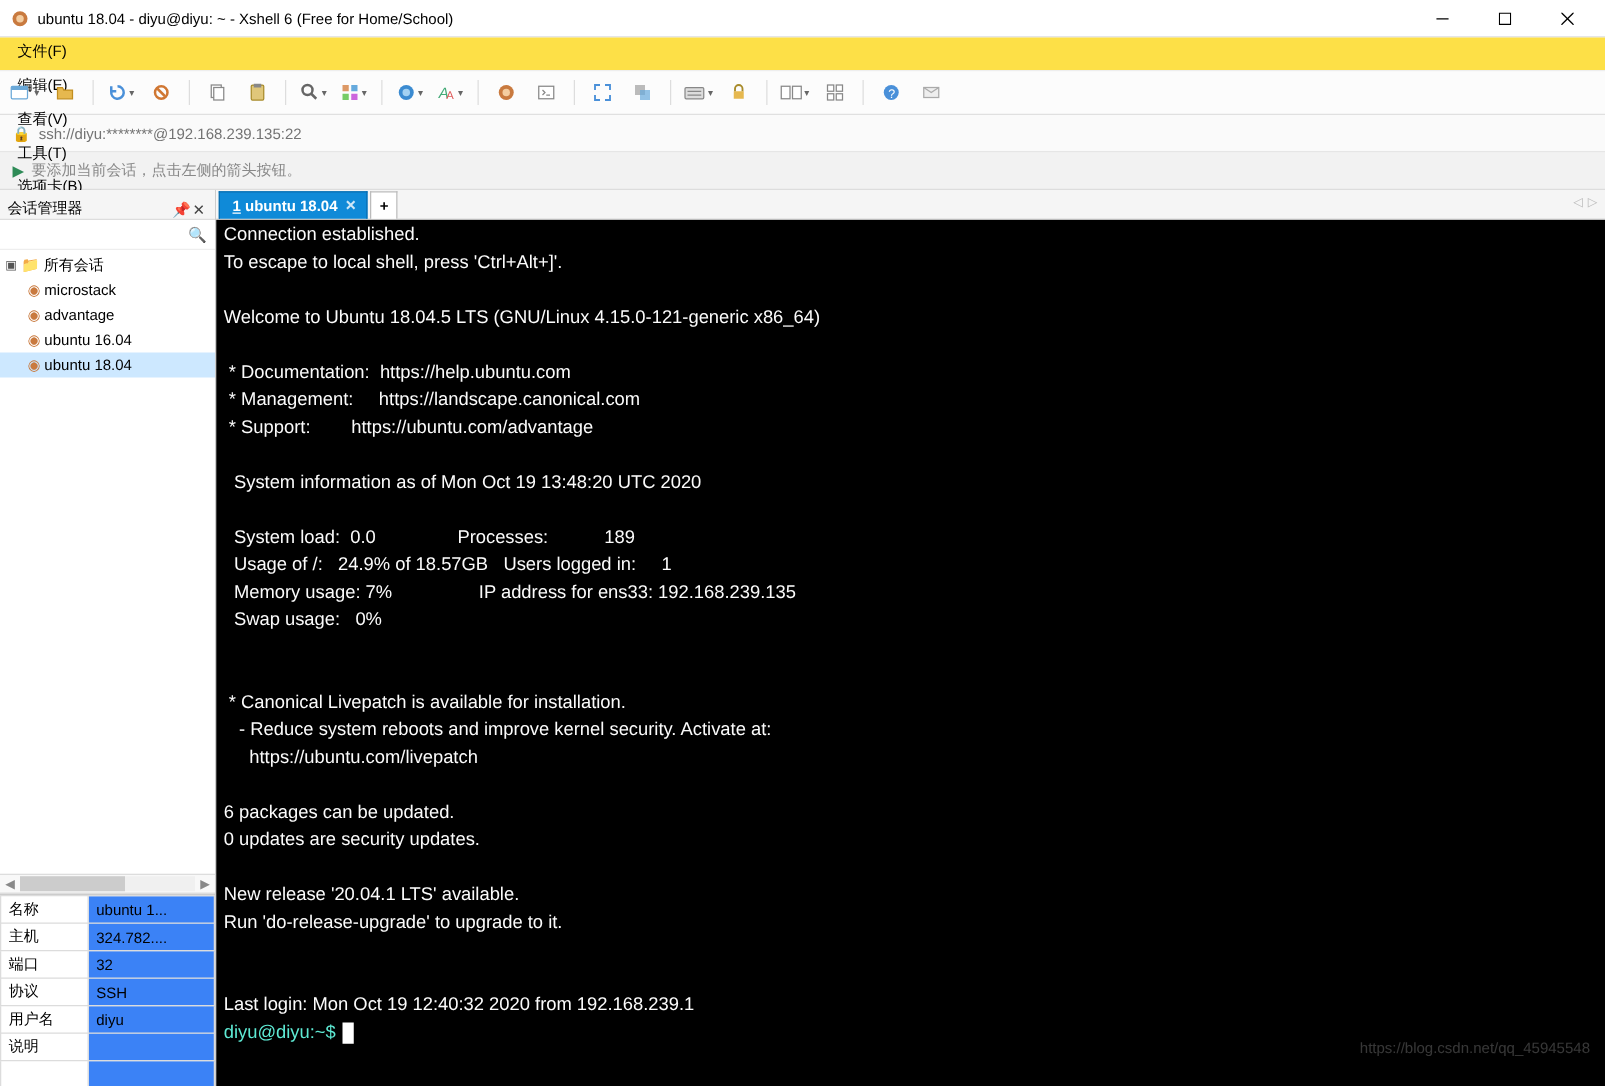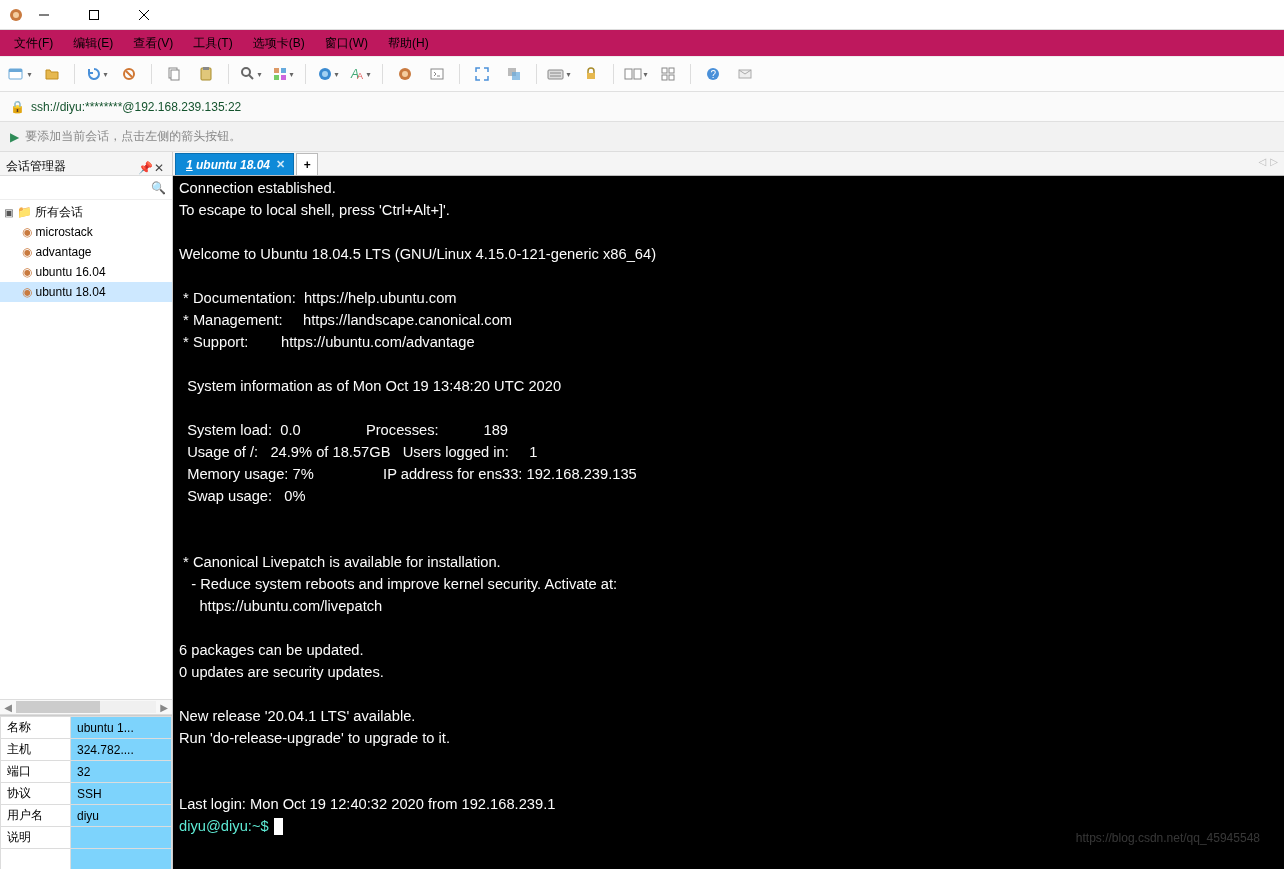--- a/index.html
+++ b/index.html
@@ -2,30 +2,30 @@
 <html><head>
 <meta charset="utf-8">
 <style>
 * { margin:0; padding:0; box-sizing:border-box; font-family:"Microsoft YaHei","Segoe UI",Tahoma,sans-serif; }
 body { width:1284px; height:869px; background:#fff; overflow:hidden; font-size:12px; color:#000; }
 .title-bar { height:30px; display:flex; align-items:center; padding:0 8px; background:#fff; border-bottom:1px solid #ddd; }
 .title-bar .app-icon { width:16px; height:16px; margin-right:6px; }
 .title-bar .title-text { flex:1; font-size:12px; color:#000; }
 .win-ctrl { display:flex; gap:22px; padding-right:8px; }
 .win-ctrl span { width:28px; height:20px; display:flex; align-items:center; justify-content:center; cursor:pointer; }
-.menu-bar { height:26px; display:flex; align-items:center; padding:0 6px; gap:4px; background:#be185d; }
+.menu-bar { height:26px; display:flex; padding:0 6px; gap:4px; background:#fde047;flex-direction:column; }
 .menu-bar span { padding:3px 8px; cursor:pointer; font-size:12px; }
 .toolbar { height:36px; display:flex; align-items:center; padding:0 8px; gap:8px; background:#fcfcfc; border-top:1px solid #eee; border-bottom:1px solid #e0e0e0; }
 .tb-btn { width:24px; height:24px; display:flex; align-items:center; justify-content:center; cursor:pointer; border-radius:2px; }
 .tb-sep { width:1px; height:20px; background:#ddd; margin:0 2px; }
 .tb-dd { display:flex; align-items:center; }
 .tb-dd::after { content:"▾"; font-size:8px; color:#666; margin-left:1px; }
 .addr-bar { height:30px; display:flex; align-items:center; padding:0 10px; background:#fafafa; border-bottom:1px solid #e0e0e0; gap:6px; }
 .addr-bar .lock { color:#d4a017; }
-.addr-bar .addr { color:#14532d; font-size:12px; }
+.addr-bar .addr { color:#737373; font-size:12px; }
 .hint-bar { height:30px; display:flex; align-items:center; padding:0 10px; background:#f2f2f2; border-bottom:1px solid #ddd; gap:6px; color:#888; font-size:12px; }
 .hint-bar .flag { color:#2e8b57; }
 .body-row { display:flex; height:719px; }
 .sidebar { width:173px; display:flex; flex-direction:column; border-right:1px solid #ccc; background:#fff; }
 .side-head { height:24px; display:flex; align-items:flex-end; padding:0 6px; background:#f5f5f5; border-bottom:1px solid #ddd; font-size:12px; }
 .side-head .ttl { flex:1; }
 .side-head .pin,.side-head .cls { width:14px; text-align:center; cursor:pointer; color:#444; }
 .side-search { height:24px; display:flex; align-items:center; justify-content:flex-end; padding:0 6px; border-bottom:1px solid #eee; }
 .side-search .mag { color:#888; cursor:pointer; }
 .tree { flex:1; overflow:auto; padding:2px 0; font-size:12px; }
@@ -36,46 +36,47 @@
 .tree .sess { color:#c97a3f; }
 .tree .lvl1 { padding-left:22px; }
 .hscroll { height:16px; display:flex; align-items:center; border-top:1px solid #ddd; border-bottom:1px solid #ddd; background:#f8f8f8; }
 .hscroll .arr { width:16px; text-align:center; color:#888; cursor:pointer; font-size:10px; }
 .hscroll .track { flex:1; height:12px; background:#f0f0f0; position:relative; }
 .hscroll .thumb { position:absolute; left:0; top:0; width:60%; height:100%; background:#ccc; }
 .props { border-top:1px solid #ccc; }
 .props table { width:100%; border-collapse:collapse; font-size:12px; }
 .props td { border:1px solid #dcdcdc; padding:2px 6px; height:22px; }
 .props td.k { width:70px; background:#fff;margin-left:12px; }
-.props td.v { background:#7dd3fc; }
+.props td.v { background:#3b82f6; }
 .main { flex:1; display:flex; flex-direction:column; background:#fff; position:relative; }
 .tabs { height:24px; display:flex; align-items:flex-end; background:#f5f5f5; border-bottom:1px solid #bbb; padding-left:2px; }
 .tab { height:22px; display:flex; align-items:center; padding:0 8px 0 10px; font-size:12px; cursor:pointer; gap:6px; border:1px solid #bbb; border-bottom:none; margin-right:2px; background:#eee; }
 .tab.active { background:#0f8ad8; color:#fff; border-color:#0a6fb1; font-weight:bold; }
-.tab .tx { color:inherit;font-style:italic; }
+.tab .tx { color:inherit; }
 .tab .u { text-decoration:underline; }
 .tab .cls { font-size:11px; opacity:.8; cursor:pointer; }
 .tab.add { width:22px; justify-content:center; padding:0; background:#fff; font-weight:bold; }
 .tab-nav { position:absolute; right:6px; top:4px; font-size:10px; color:#bbb; display:flex; gap:4px; }
 .terminal { flex:1; background:#000; color:#fbfbfb; font-family:"Consolas","Courier New",monospace; font-size:14.7px; line-height:21px; padding:2px 6px; white-space:pre; overflow:hidden; }
 .terminal .prompt { color:#5eead4; }
 .terminal .cursor { display:inline-block; width:9px; height:17px; background:#fff; vertical-align:text-bottom; margin-left:1px; }
-.watermark { position:absolute; right:24px; bottom:26px; color:rgba(220,220,220,.25); font-size:12px; pointer-events:none; }
+.watermark { position:absolute; right:12px; bottom:26px; color:rgba(220,220,220,.25); font-size:12px; pointer-events:none; }
 svg { display:block; }
 </style>
 </head>
 <body>
 
 <div class="title-bar">
   <span class="app-icon">
     <svg width="16" height="16" viewBox="0 0 16 16">
         <circle cx="8" cy="8" r="6" fill="#c97a3f"></circle>
         <circle cx="8" cy="8" r="3" fill="#f4cda0"></circle>
       </svg>
   </span>
+  <span class="title-text">ubuntu 18.04 - diyu@diyu: ~ - Xshell 6 (Free for Home/School)</span>
   <div class="win-ctrl">
     <span>
         <svg width="10" height="10">
           <line x1="0" y1="5" x2="10" y2="5" stroke="#000"></line>
         </svg>
       </span>
     <span>
         <svg width="10" height="10">
           <rect x="0.5" y="0.5" width="9" height="9" fill="none" stroke="#000"></rect>
         </svg>

